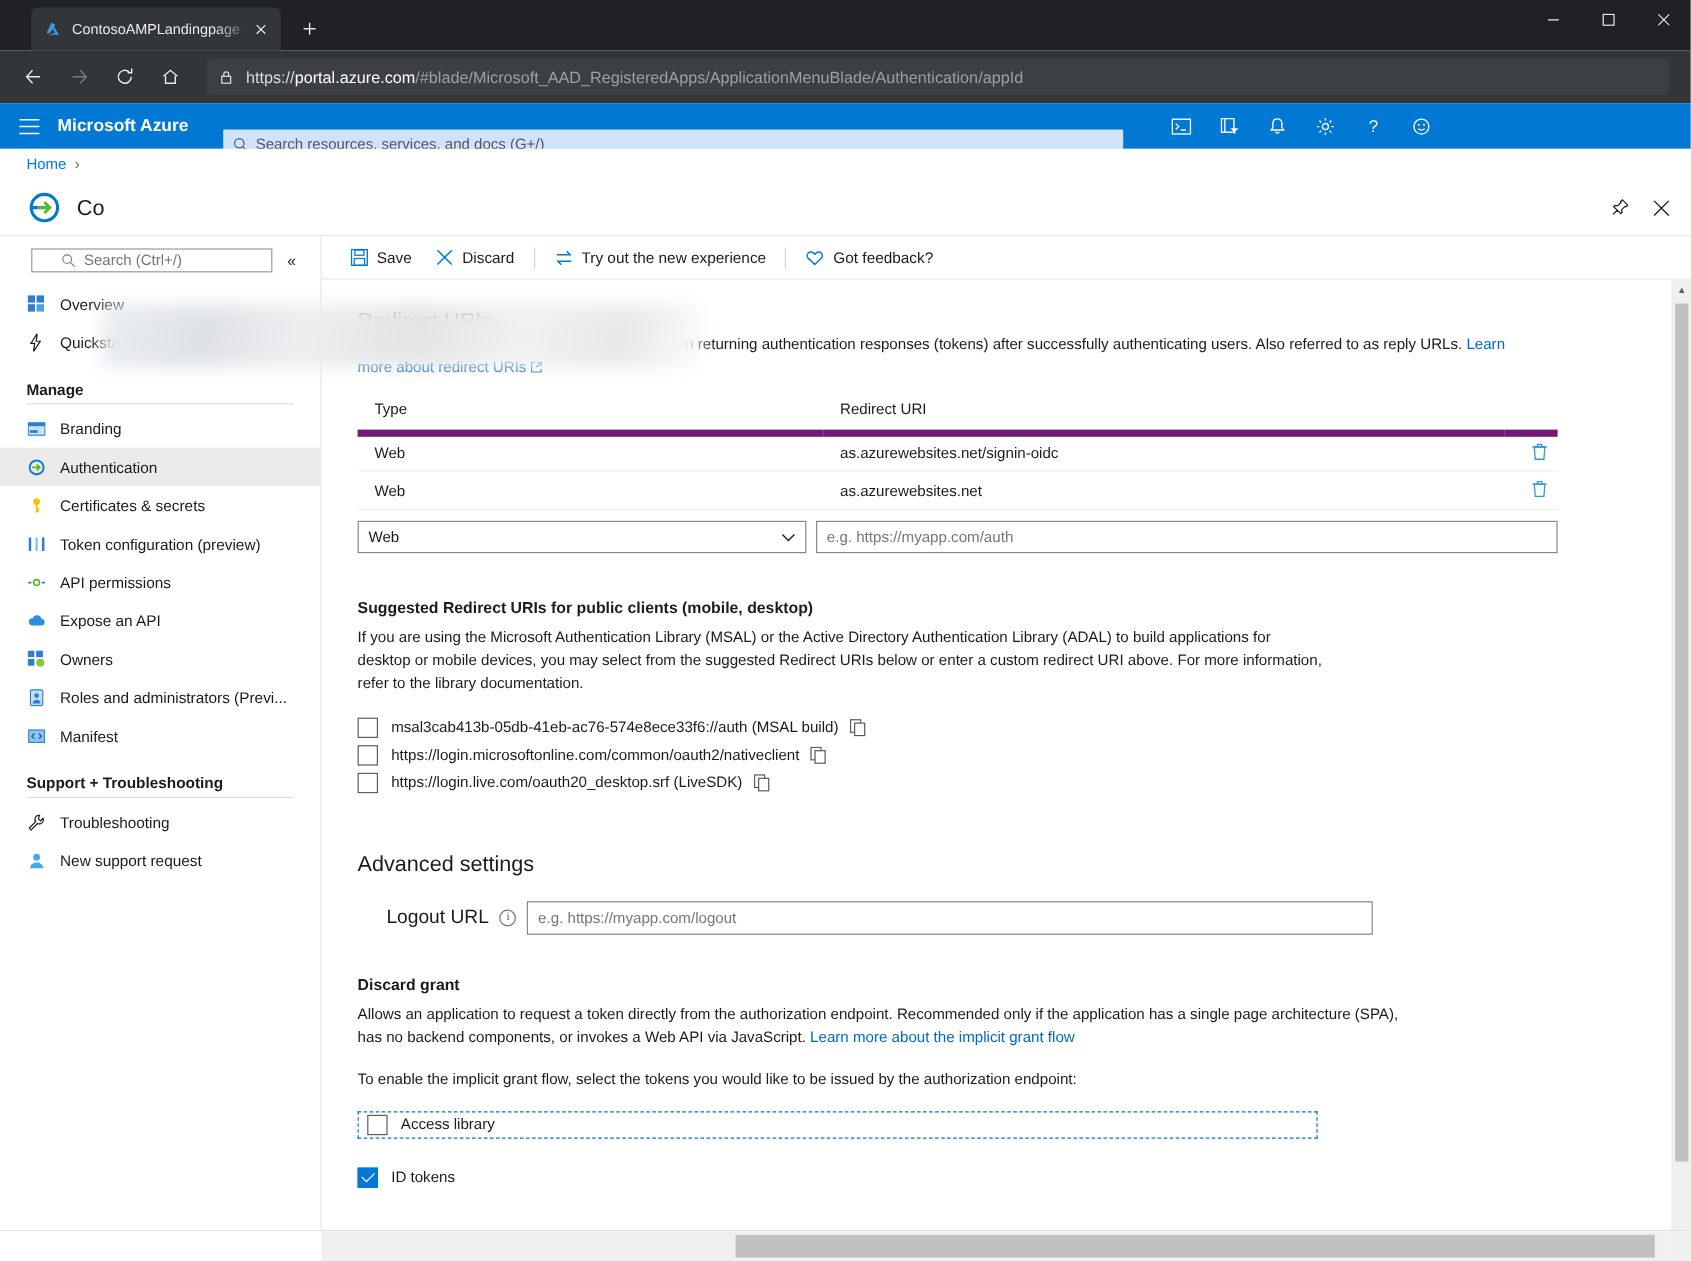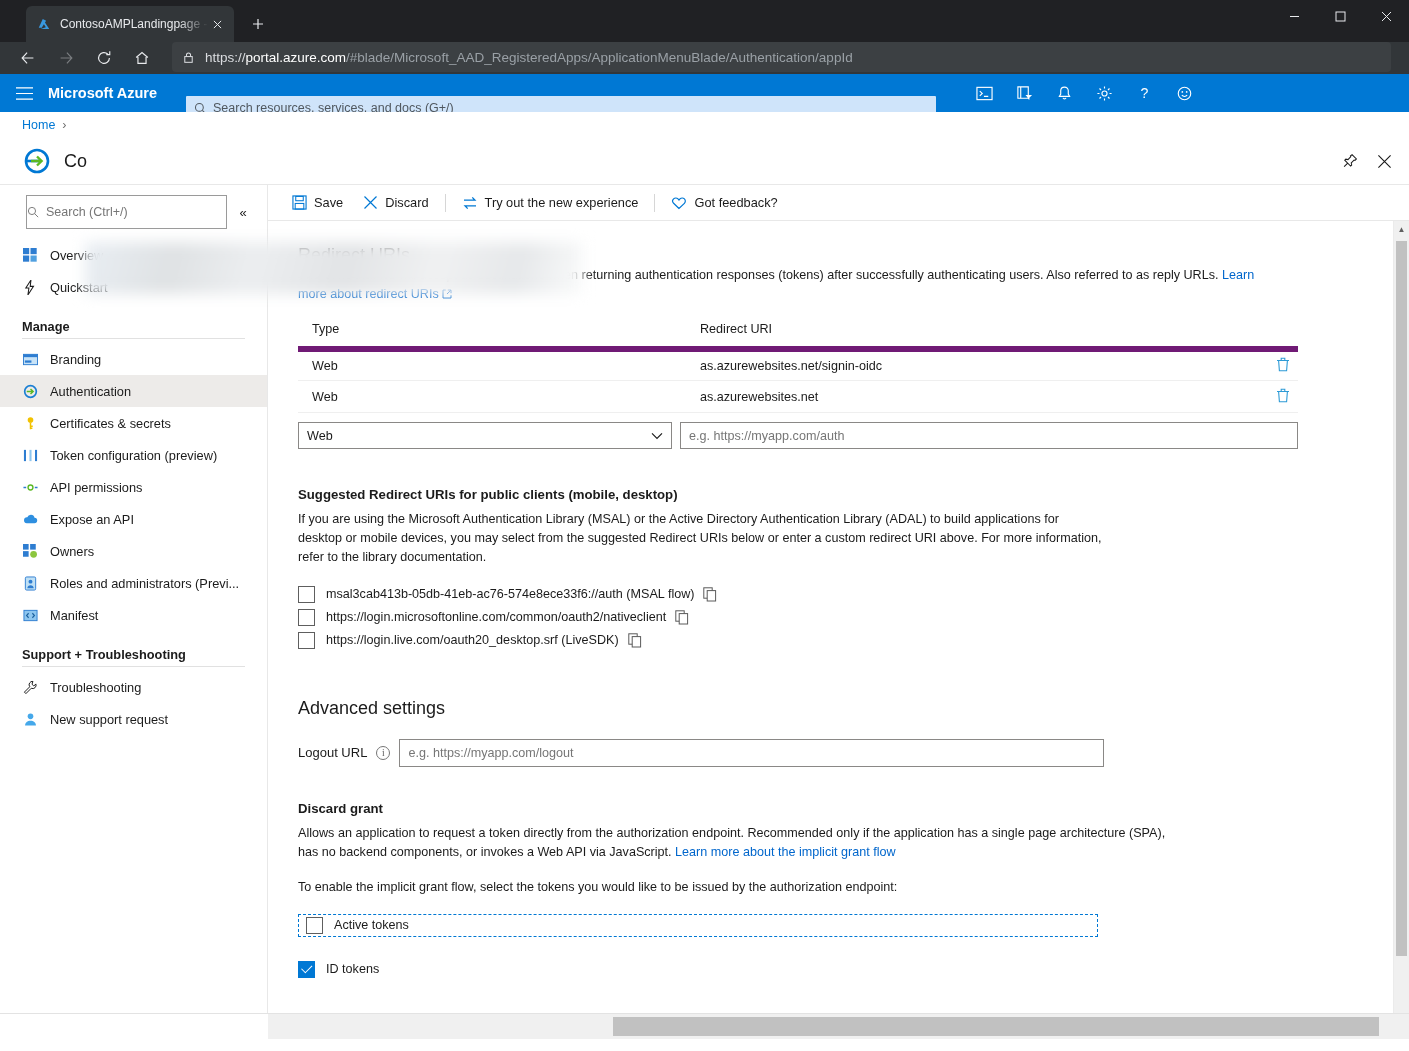--- a/index.html
+++ b/index.html
@@ -44,22 +44,22 @@
   }
   .wincontrols {
     position: absolute; right: 0; top: 0; height: 42px; display: flex;
   }
   .wincontrols div {
     width: 46px; height: 32px; display: flex; align-items: center;
     justify-content: center; color: #e8eaed; font-size: 12px;
   }
 
   .browser-toolbar {
-    height: 32px; background: #323639;
-    display: flex; padding: 0 12px;
+    height: 44px; background: #323639;
+    display: flex; align-items: center; padding: 0 12px;
   }
   .navbtn {
     width: 32px; height: 32px; display: flex; align-items: center;
     justify-content: center; color: #e8eaed; margin-right: 6px;
   }
   .navbtn.disabled { color: #7a7d80; }
   .urlbar {
     flex: 1; height: 30px; background: #3c4043; border-radius: 4px;
     display: flex; align-items: center; padding: 0 10px; margin-left: 8px;
     margin-right: 6px; overflow: hidden;
@@ -119,22 +119,22 @@
 
   
   .content-wrap { display: flex; height: 828px; background: #fff; }
 
   .left-nav {
     width: 268px; flex: 0 0 268px; background: #fff;
     border-right: 1px solid #e8e8e8; padding-top: 10px;
   }
   .navsearch-row { display: flex; align-items: center; padding: 0 12px 0 26px; }
   .navsearch {
-    flex: 1; height: 34px; border: 1px solid #9a9a9a; background: #fff;
-    display: flex; align-items: center; padding: 0 0;
+    flex: 1; height: 20px; border: 1px solid #9a9a9a; background: #fff;
+    display: flex; align-items: center; padding: 0 24px;
   }
   .navsearch .ph { font-size: 12.5px; color: #767676; margin-left: 7px; }
   .collapse {
     width: 24px; text-align: center; color: #1b1b1b; font-size: 13px;
     margin-left: 4px;
   }
 
   .nav-item {
     height: 32px; display: flex; align-items: center; padding-left: 22px;
     font-size: 12.8px; color: #1b1b1b; cursor: default;
@@ -216,21 +216,21 @@
   }
   .cbox.checked { background: #0078d4; border-color: #0078d4; }
   .cbox.checked::after {
     content: ""; width: 4.5px; height: 8.5px; border: solid #fff;
     border-width: 0 1.8px 1.8px 0; transform: rotate(45deg) translate(-1px,-1px);
   }
   .cblabel { font-size: 12.6px; color: #1b1b1b; margin-right: 9px; }
   .copy-ico { display: flex; align-items: center; }
 
   .logout-row { display: flex; align-items: center; margin-top: 20px; }
-  .logout-lbl { font-size: 13px; color: #1b1b1b; }
+  .logout-lbl { font-size: 16px; color: #1b1b1b; margin-left: 24px; }
   .info-i {
     width: 14px; height: 14px; border: 1px solid #767676; border-radius: 50%;
     font-size: 9.5px; color: #5a5a5a; display: flex; align-items: center;
     justify-content: center; margin: 0 9px; font-family: "Liberation Serif", serif;
   }
   .logout-in {
     width: 705px; height: 28px; border: 1px solid #8a8886; background: #fff;
     display: flex; align-items: center; padding: 0 8px; font-size: 12.6px;
     color: #767676;
   }
@@ -675,21 +675,21 @@
             </div>
           </div>
 
           <div style="height:38px"></div>
           <div class="sec-title" style="font-size:13.2px;font-weight:bold;margin-bottom:8px">Suggested Redirect URIs for public clients (mobile, desktop)</div>
           <div class="sec-sub" style="max-width:805px">If you are using the Microsoft Authentication Library (MSAL) or the Active Directory Authentication Library (ADAL) to build applications for desktop or mobile devices, you may select from the suggested Redirect URIs below or enter a custom redirect URI above. For more information, refer to the library documentation.</div>
 
           <div style="height:16px"></div>
           <div class="cbrow">
             <span class="cbox"></span>
-            <span class="cblabel">msal3cab413b-05db-41eb-ac76-574e8ece33f6://auth (MSAL flow)</span>
+            <span class="cblabel">msal3cab413b-05db-41eb-ac76-574e8ece33f6://auth (MSAL build)</span>
             <span class="copy-ico">
               <svg width="14" height="15" viewBox="0 0 14 15">
                   <rect x="0.8" y="0.8" width="8.4" height="10.4" fill="none" stroke="#5a5a5a" stroke-width="1"></rect>
                   <rect x="4.2" y="3.6" width="8.4" height="10.4" fill="#fff" stroke="#5a5a5a" stroke-width="1"></rect>
                 </svg>
             </span>
           </div>
           <div class="cbrow">
             <span class="cbox"></span>
             <span class="cblabel">https://login.microsoftonline.com/common/oauth2/nativeclient</span>
@@ -726,21 +726,21 @@
           <div class="sec-sub" style="max-width:870px">
             <span>Allows an application to request a token directly from the authorization endpoint. Recommended only if the application has a single page architecture (SPA), has no backend components, or invokes a Web API via JavaScript.</span>
             <a class="lnk" href="#">Learn more about the implicit grant flow</a>
           </div>
           <div style="height:16px"></div>
           <div class="sec-sub">To enable the implicit grant flow, select the tokens you would like to be issued by the authorization endpoint:</div>
 
           <div style="height:17px"></div>
           <div class="focusbox">
             <span class="cbox"></span>
-            <span class="cblabel">Active tokens</span>
+            <span class="cblabel">Access library</span>
           </div>
 
           <div style="height:21px"></div>
           <div class="cbrow">
             <span class="cbox checked"></span>
             <span class="cblabel">ID tokens</span>
           </div>
 
         </div>
 

